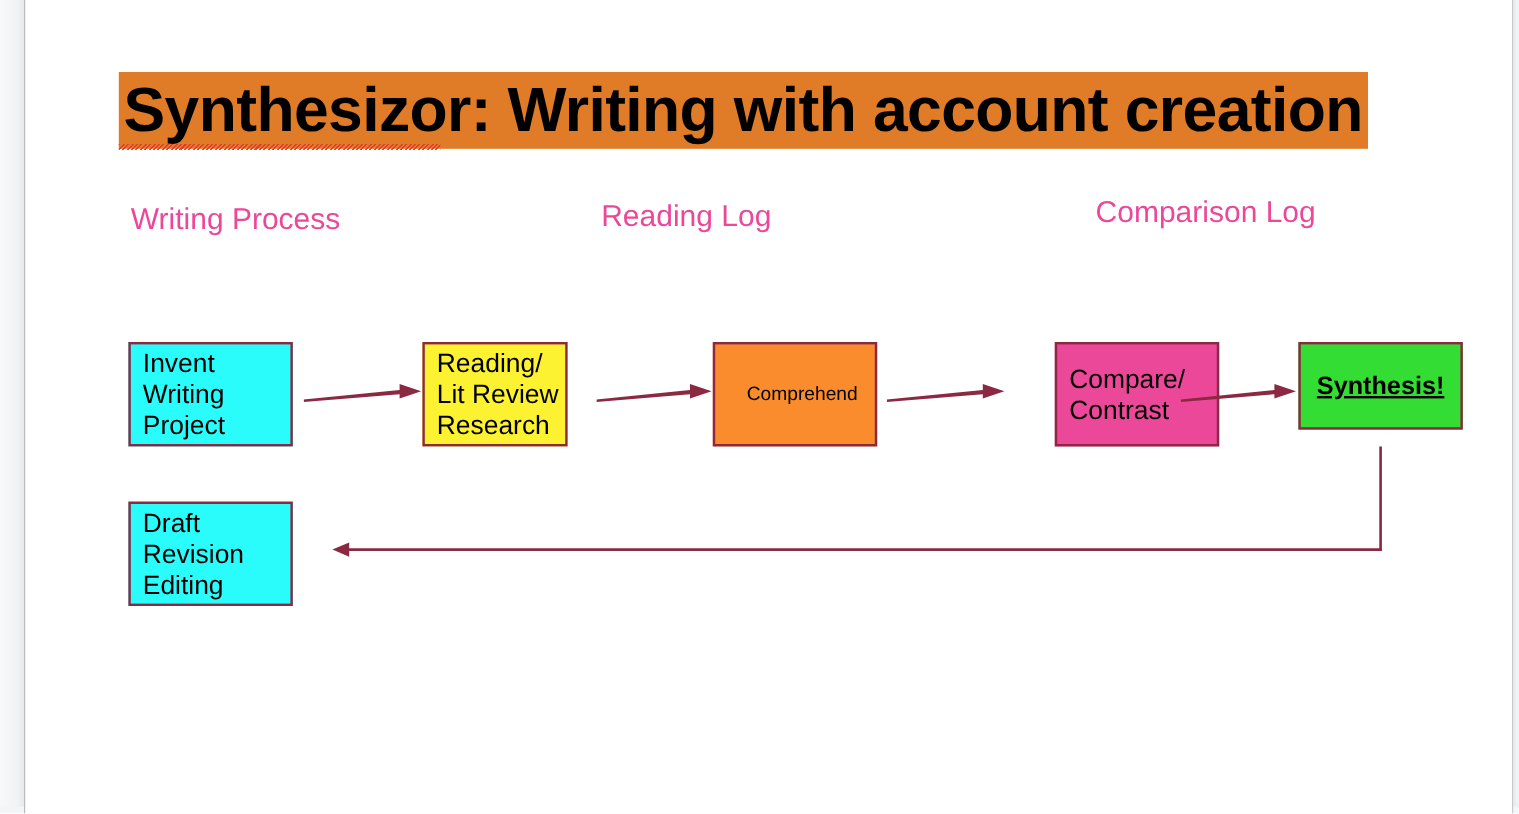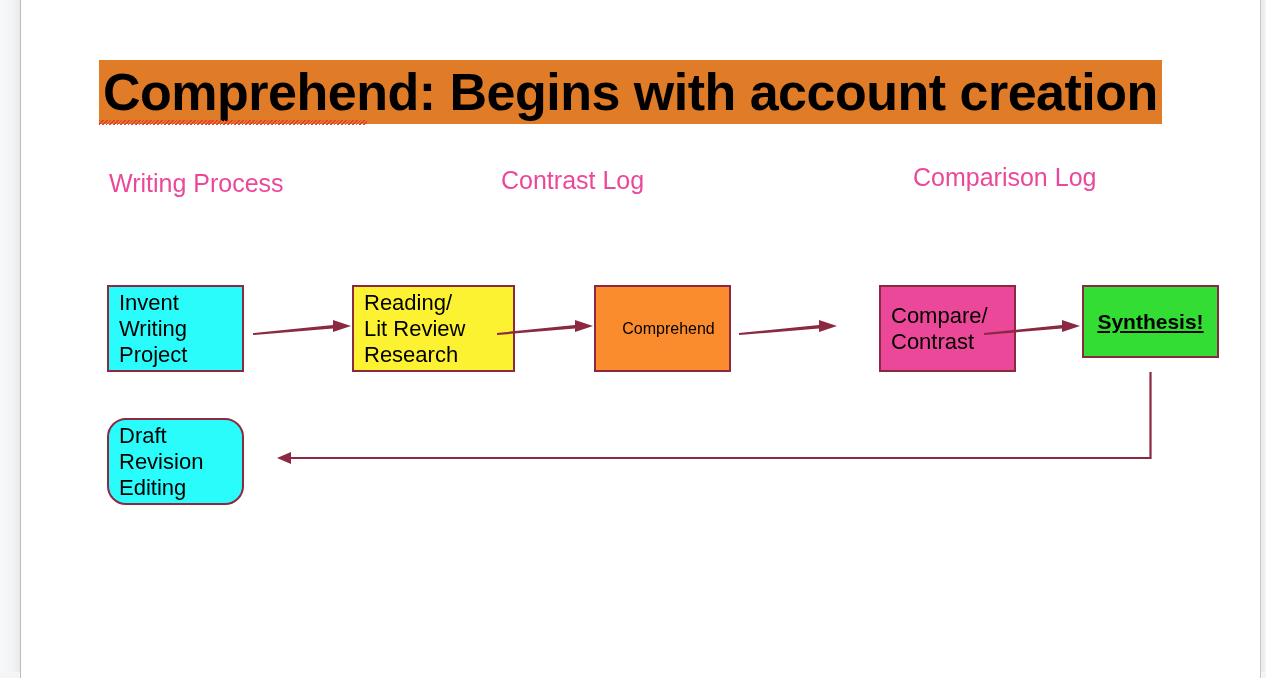--- a/index.html
+++ b/index.html
@@ -118,51 +118,51 @@
   .flow-box-label.emphasis {
     width: 100%;
     text-align: center;
     padding-left: 0;
     font-weight: bold;
     text-decoration: underline;
     font-size: 21px;
   }
 
   #box-invent    { left: 86px;  top: 285px; width: 137px; height: 87px; background: #2afcfc; }
-  #box-reading   { left: 331px; top: 285px; width: 163px; height: 87px; background: #fcf231; }
+  #box-reading   { left: 331px; top: 285px; width: 121px; height: 87px; background: #fcf231; }
   #box-comprehend{ left: 573px; top: 285px; width: 137px; height: 87px; background: #fa8c2e; }
   #box-compare   { left: 818px; top: 285px; width: 137px; height: 87px; background: #fb2efb; }
   #box-synthesis { left: 1061px;top: 285px; width: 137px; height: 73px; background: #33dd33; }
-  #box-draft     { left: 86px;  top: 418px; width: 137px; height: 87px; background: #2afcfc; border-radius: 19px; }
+  #box-draft     { left: 86px;  top: 418px; width: 137px; height: 87px; background: #2afcfc; }
 
   
   .connector { position: absolute; }
   #arrow-1 { left: 232px; top: 312px; }
   #arrow-2 { left: 476px; top: 312px; }
   #arrow-3 { left: 718px; top: 312px; }
   #arrow-4 { left: 963px; top: 312px; }
   #arrow-feedback { left: 250px; top: 360px; }
 </style>
 </head>
 <body>
 
 <div id="app-root">
 
   <div class="gutter-left"></div>
   <div class="gutter-right"></div>
 
   <div class="page-sheet">
 
     <div class="slide-title">
-      <span class="slide-title-text">Comprehend: Begins with account creation</span>
+      <span class="slide-title-text">Synthesizor: Writing with account creation</span>
     </div>
     <div class="spell-squiggle"></div>
 
     <div class="col-heading" id="heading-writing">Writing Process</div>
-    <div class="col-heading" id="heading-reading">Contrast Log</div>
+    <div class="col-heading" id="heading-reading">Reading Log</div>
     <div class="col-heading" id="heading-comparison">Comparison Log</div>
 
     <div class="flow-box" id="box-invent" style="background: rgb(42, 252, 252); border-color: rgb(139, 41, 66);">
       <span class="flow-box-label">Invent
 Writing
 Project</span>
     </div>
 
     <div class="flow-box" id="box-reading" style="background: rgb(252, 242, 49); border-color: rgb(139, 41, 66);">
       <span class="flow-box-label">Reading/

